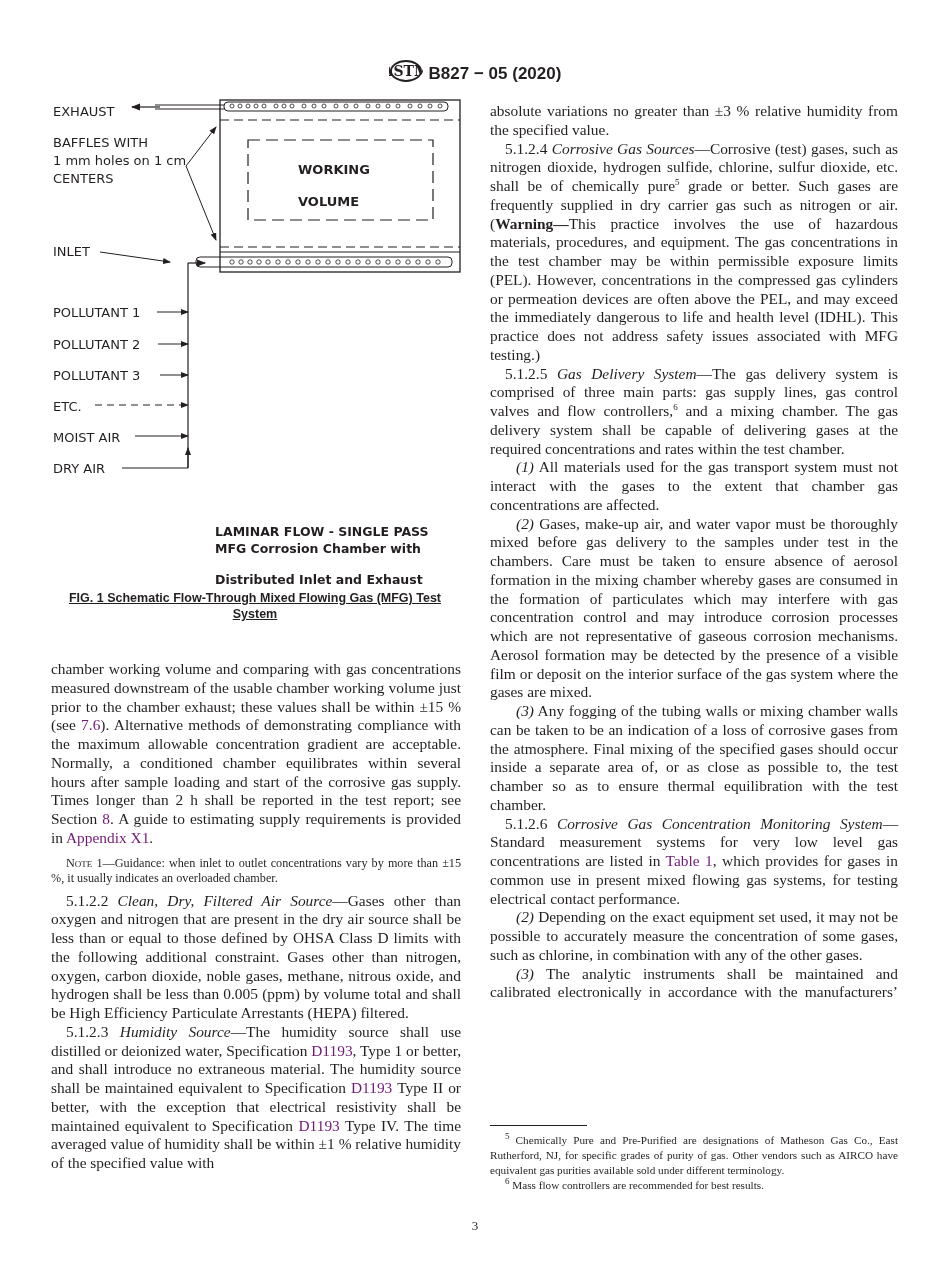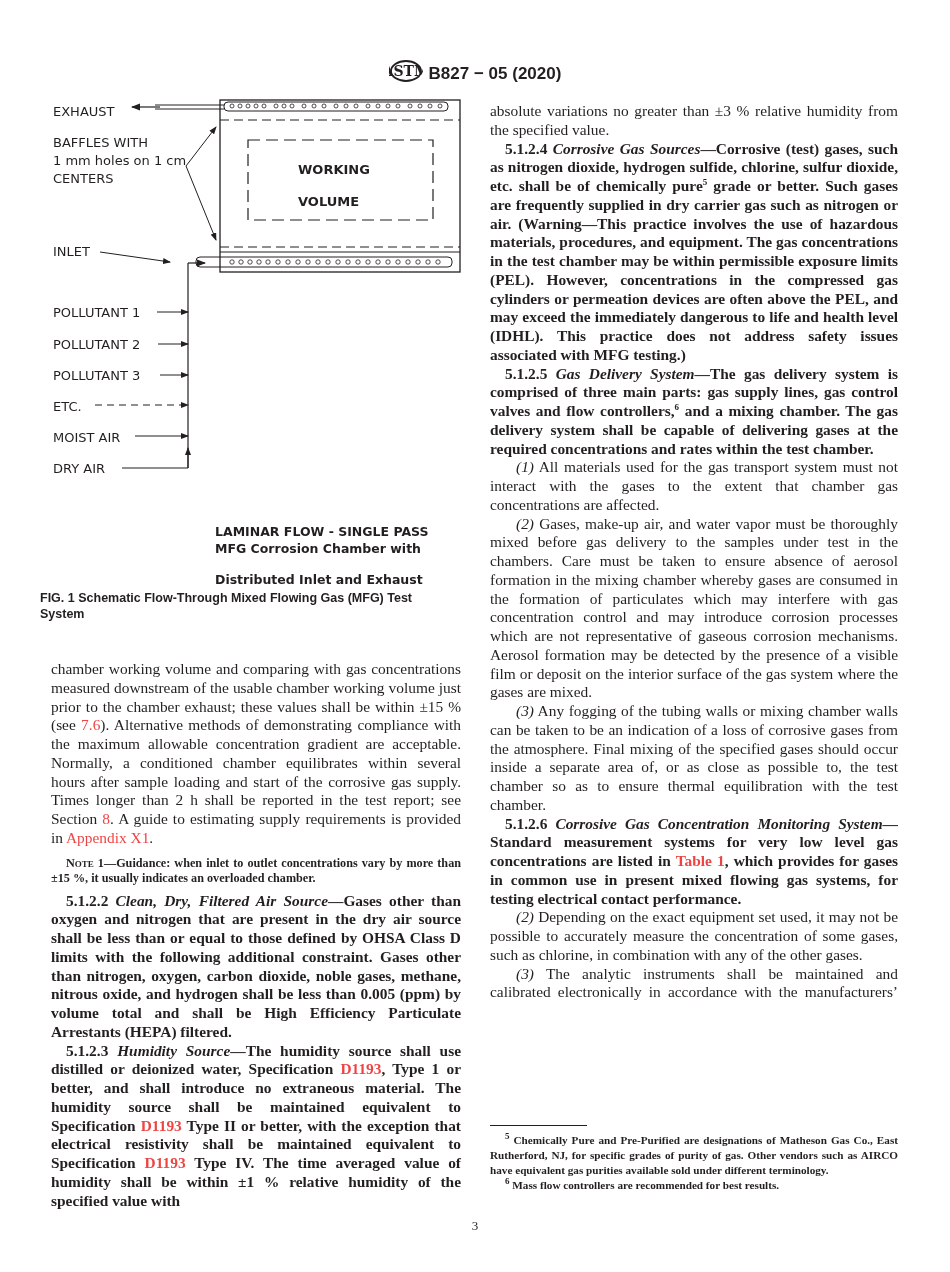--- a/index.html
+++ b/index.html
@@ -4,26 +4,26 @@
 <style>
   html, body { margin:0; padding:0; background:#ffffff; }
   body { width:950px; height:1272px; position:relative; overflow:hidden; color:#231f20; }
   .hdr { position:absolute; top:58px; left:0; width:950px; text-align:center; font-family:"Liberation Sans", sans-serif; font-weight:bold; font-size:17px; }
   .hdr .logo { display:inline-block; vertical-align:middle; margin-right:6px; }
   .hdr span.t { vertical-align:middle; }
   .fig { position:absolute; left:40px; top:92px; width:430px; height:420px; }
   .fig svg text { font-family:"DejaVu Sans", sans-serif; }
   .figcap { position:absolute; left:40px; top:508px; width:430px; font-family:"DejaVu Sans", sans-serif; font-weight:bold; font-size:12.5px; }
   .figcap .l { position:absolute; left:175px; white-space:nowrap; }
-  .figtitle { position:absolute; left:40px; top:590px; width:430px; text-align:left; font-family:"Liberation Sans", sans-serif; font-weight:bold; font-size:12.5px; line-height:16px; }
+  .figtitle { position:absolute; left:40px; top:590px; width:430px; text-align:center; font-family:"Liberation Sans", sans-serif; font-weight:bold; font-size:12.5px; line-height:16px;text-decoration:underline; }
   .col { position:absolute; font-family:"Liberation Serif", serif; font-size:15.4px; line-height:18.75px; text-align:justify; }
   .col p { margin:0; }
-  .ind { text-indent:15px;font-weight:bold; }
+  .ind { text-indent:15px; }
   .ind2 { text-indent:26px; }
-  .lnk { color:#ef4444; }
+  .lnk { color:#701a75; }
   .note { font-size:12.2px; line-height:15px; margin:8px 0 6px 0 !important; }
   .note .sc { font-variant:small-caps; }
   sup { font-size:9px; line-height:0; vertical-align:super; }
   .fn { position:absolute; left:490px; top:1133px; width:408px; font-family:"Liberation Serif", serif; font-size:11.2px; line-height:15px; text-align:justify; }
   .fnrule { position:absolute; left:490px; top:1125px; width:97px; height:1px; background:#231f20; }
   .pgnum { position:absolute; left:0; width:950px; top:1218px; text-align:center; font-family:"Liberation Serif", serif; font-size:13px; }
 </style>
 </head>
 <body>
 

